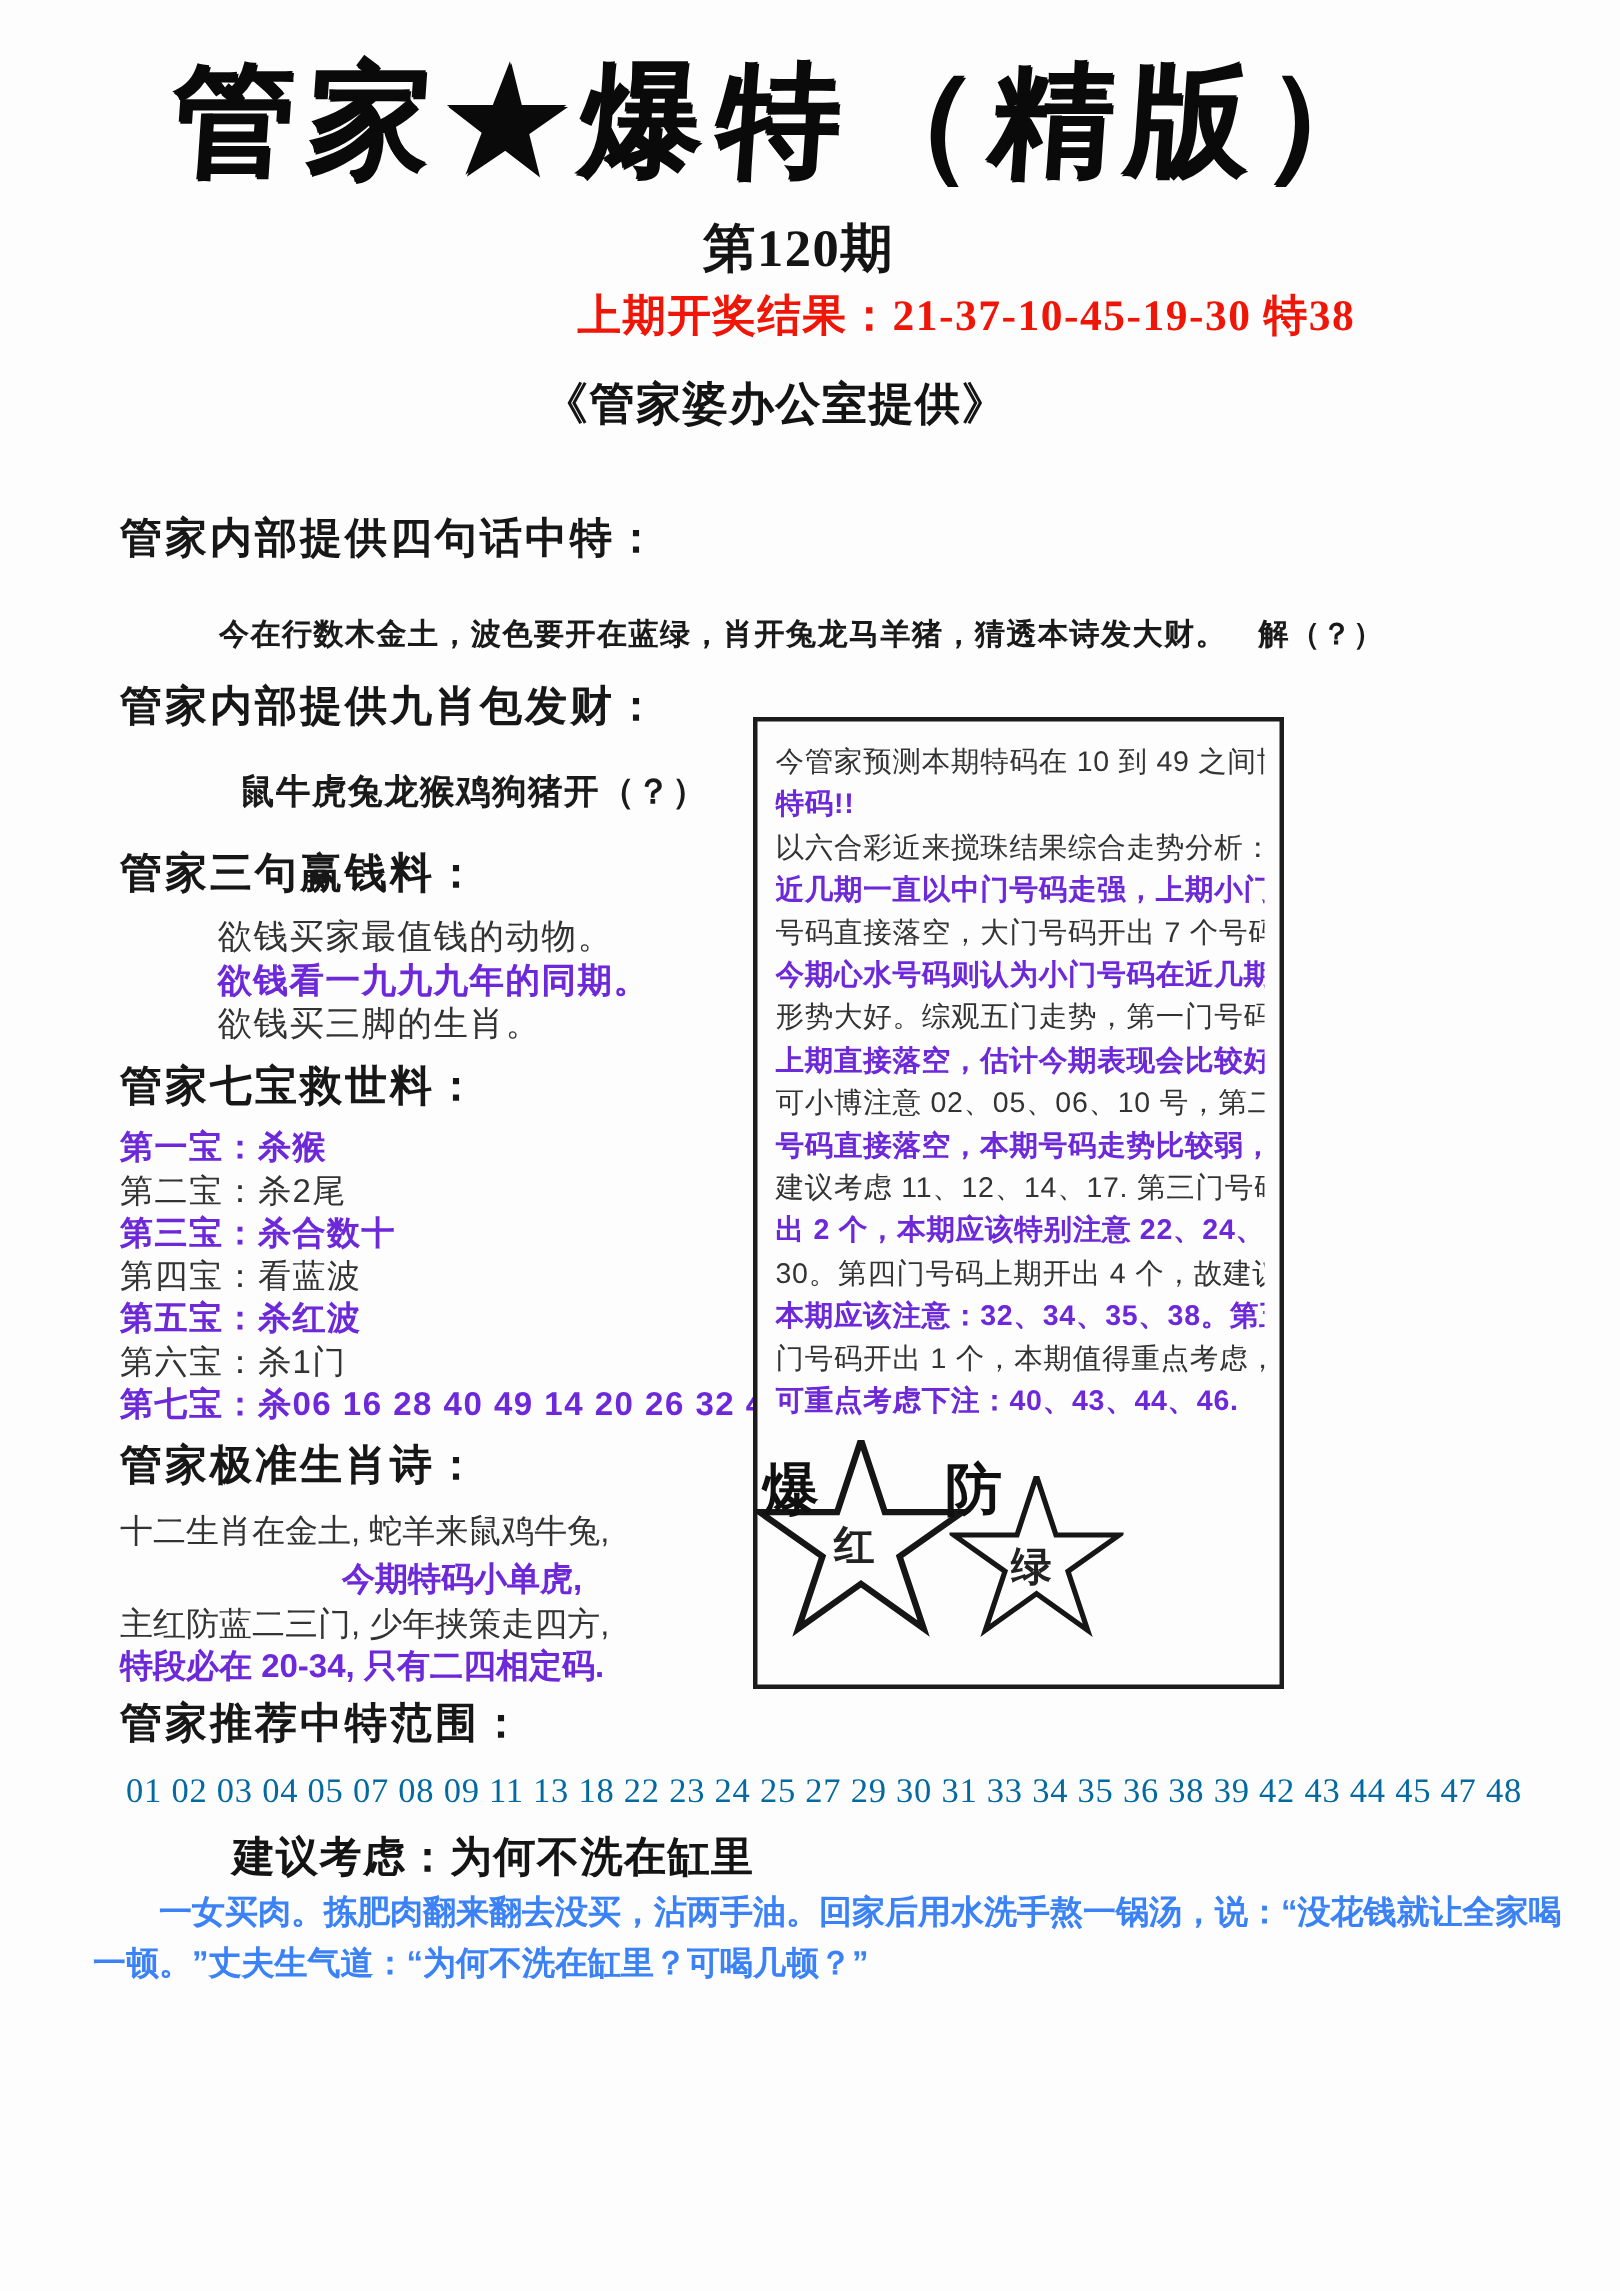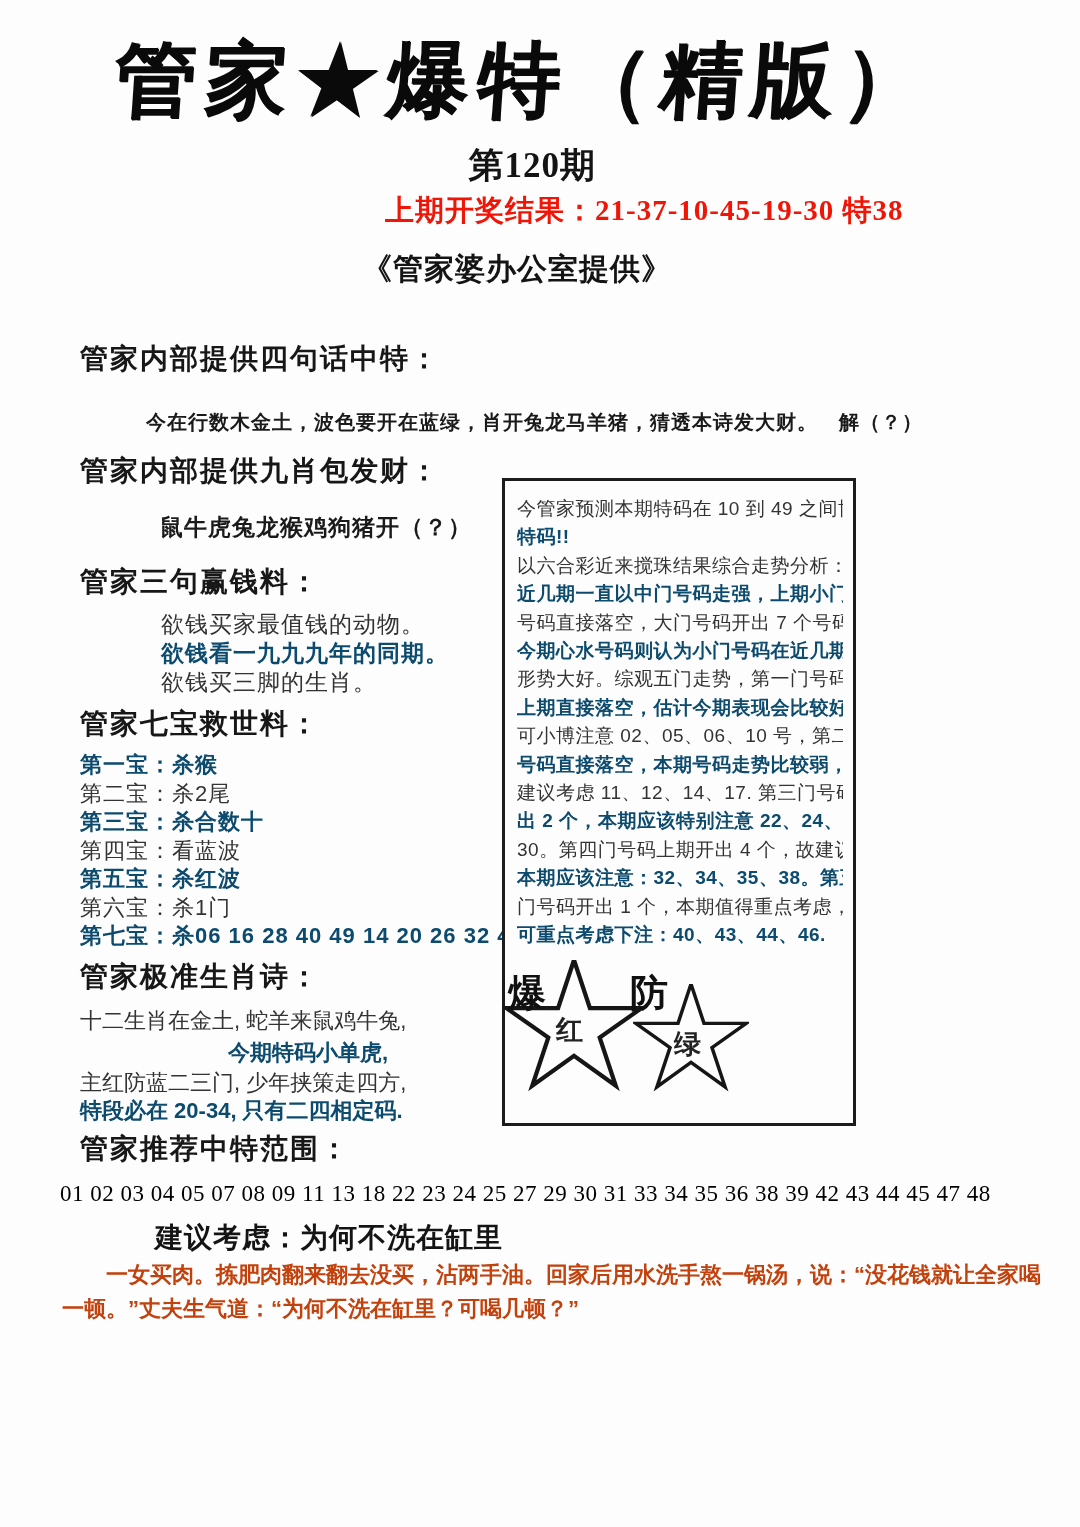--- a/index.html
+++ b/index.html
@@ -24,36 +24,36 @@
     font-family:"Liberation Serif","DejaVu Serif",serif;
   }
   
   .cb{
     font-family:"Liberation Sans","DejaVu Sans",sans-serif;
     font-weight:bold;color:#1a1a1a;
   }
   .fourline{left:146px;top:409px;font-size:20px;letter-spacing:1px;}
   .nineline{left:160px;top:512px;font-size:23px;letter-spacing:1px;}
   .threelines{left:145px;top:610px;font-size:23px;line-height:29px;letter-spacing:1px;}
-  .threelines div{white-space:nowrap;margin-left:16px;}
+  .threelines div{white-space:nowrap;}
   .treasures{left:80px;top:751px;font-size:22px;line-height:28.5px;letter-spacing:1px;}
   .treasures div{white-space:nowrap;}
-  .b{font-weight:bold;color:#0c4a6e;}
+  .b{font-weight:bold;color:#6d28d9;}
   .r{font-weight:normal;color:#333;}
   .poem1{left:80px;top:1006px;font-size:22px;}
   .poem2{left:228px;top:1038px;font-size:22px;}
   .poem3{left:80px;top:1068px;font-size:22px;}
   .poem4{left:80px;top:1096px;font-size:22px;}
-  .numbers{left:60px;top:1181px;font-size:23px;letter-spacing:0.5px;color:#000000;}
+  .numbers{left:84px;top:1181px;font-size:23px;letter-spacing:0.5px;color:#0369a1;}
   .humor-h{left:155px;top:1219px;font-size:28px;font-weight:bold;letter-spacing:1px;
     font-family:"Liberation Sans","DejaVu Sans",sans-serif;}
   .humor-body{
     left:62px;top:1258px;width:995px;white-space:normal;
     font-size:22px;line-height:34px;text-indent:2em;font-weight:600;
-    font-family:"Liberation Sans","DejaVu Sans",sans-serif;color:#c2410c;
+    font-family:"Liberation Sans","DejaVu Sans",sans-serif;color:#3b82f6;
   }
   
   .pbox{
     left:502px;top:478px;width:354px;height:648px;box-sizing:border-box;
     border:3px solid #1c1c1c;background:#fdfdfd;padding:14px 10px 0 12px;
   }
   .pbox .pl{
     white-space:nowrap;overflow:hidden;font-size:19px;line-height:28.4px;
     letter-spacing:0.5px;
     font-family:"Liberation Sans","DejaVu Sans",sans-serif;

